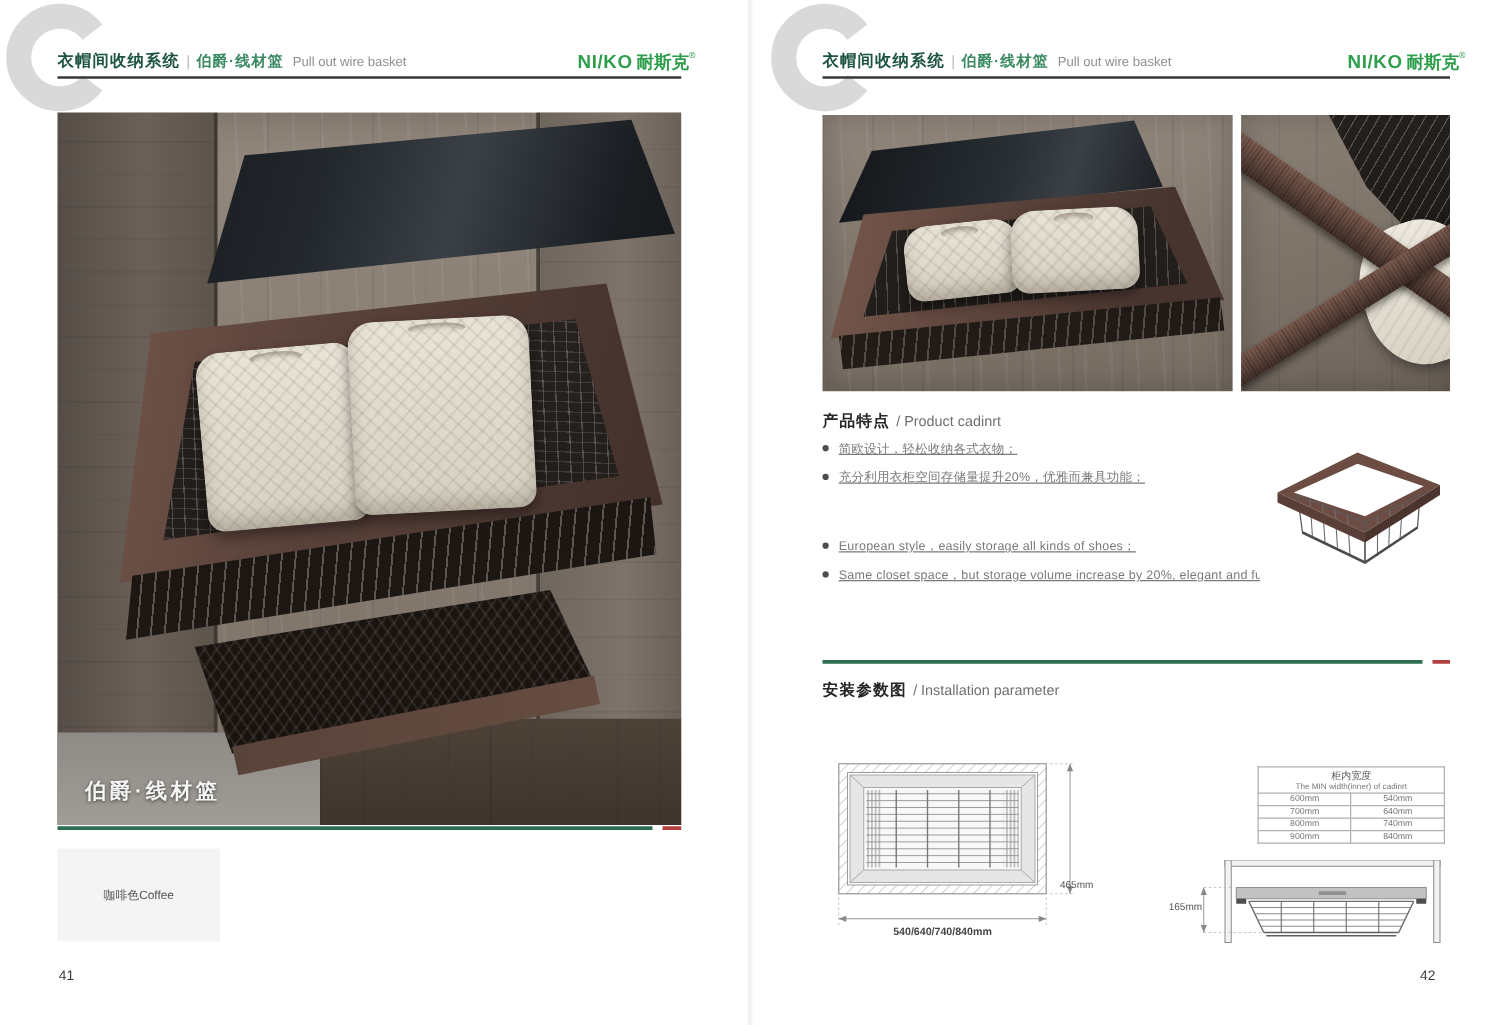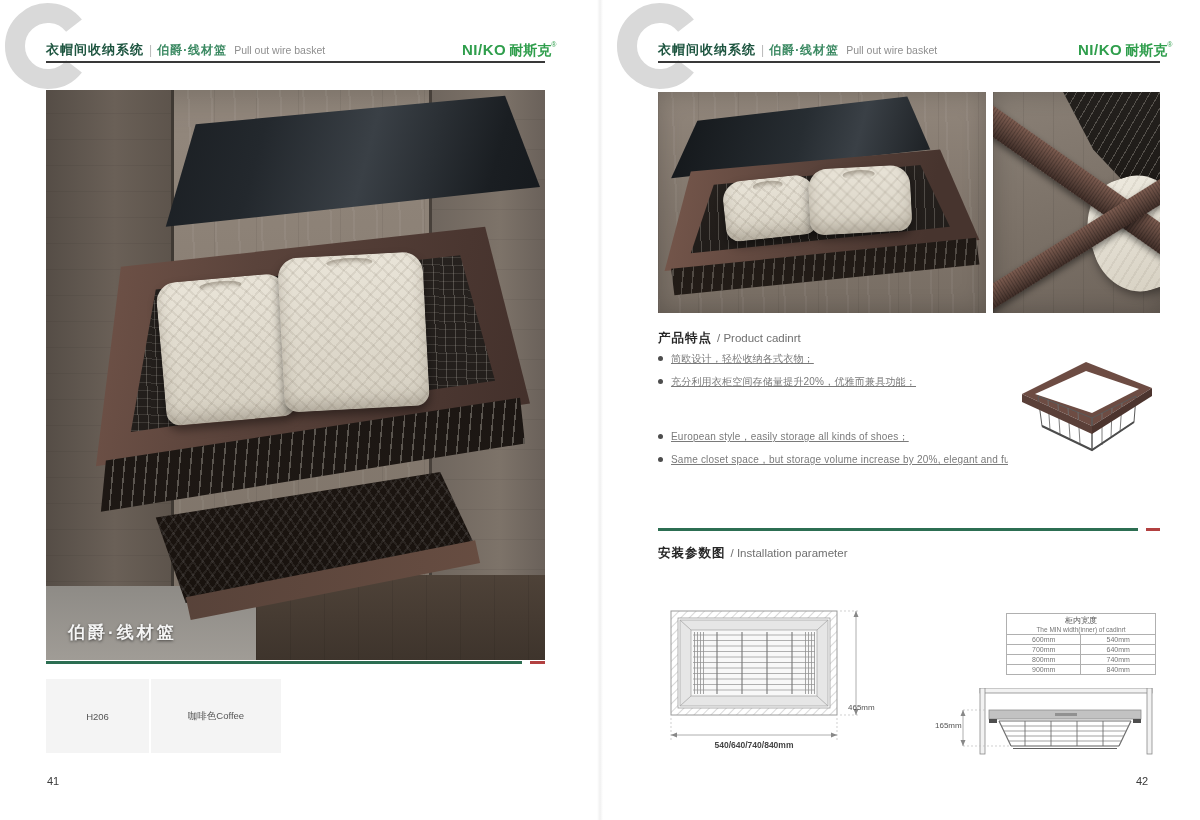--- a/index.html
+++ b/index.html
@@ -177,21 +177,20 @@
       <figcaption class="photo-caption">伯爵·线材篮</figcaption>
     </figure>
 
     <div class="accent-line" style="left:46px;top:661px;width:499px;">
       <span class="green" style="width:476px;"></span>
       <span class="red" style="left:484px;width:15px;"></span>
     </div>
 
     <div class="spec-table">
       <div class="body">
-        <div class="span-cell c1">H206</div>
         <div class="span-cell c4">咖啡色Coffee</div>
       </div>
     </div>
 
     <div class="page-num" style="left:47px;">41</div>
   </section>
 
   <div class="spine"></div>
 
   <section>

